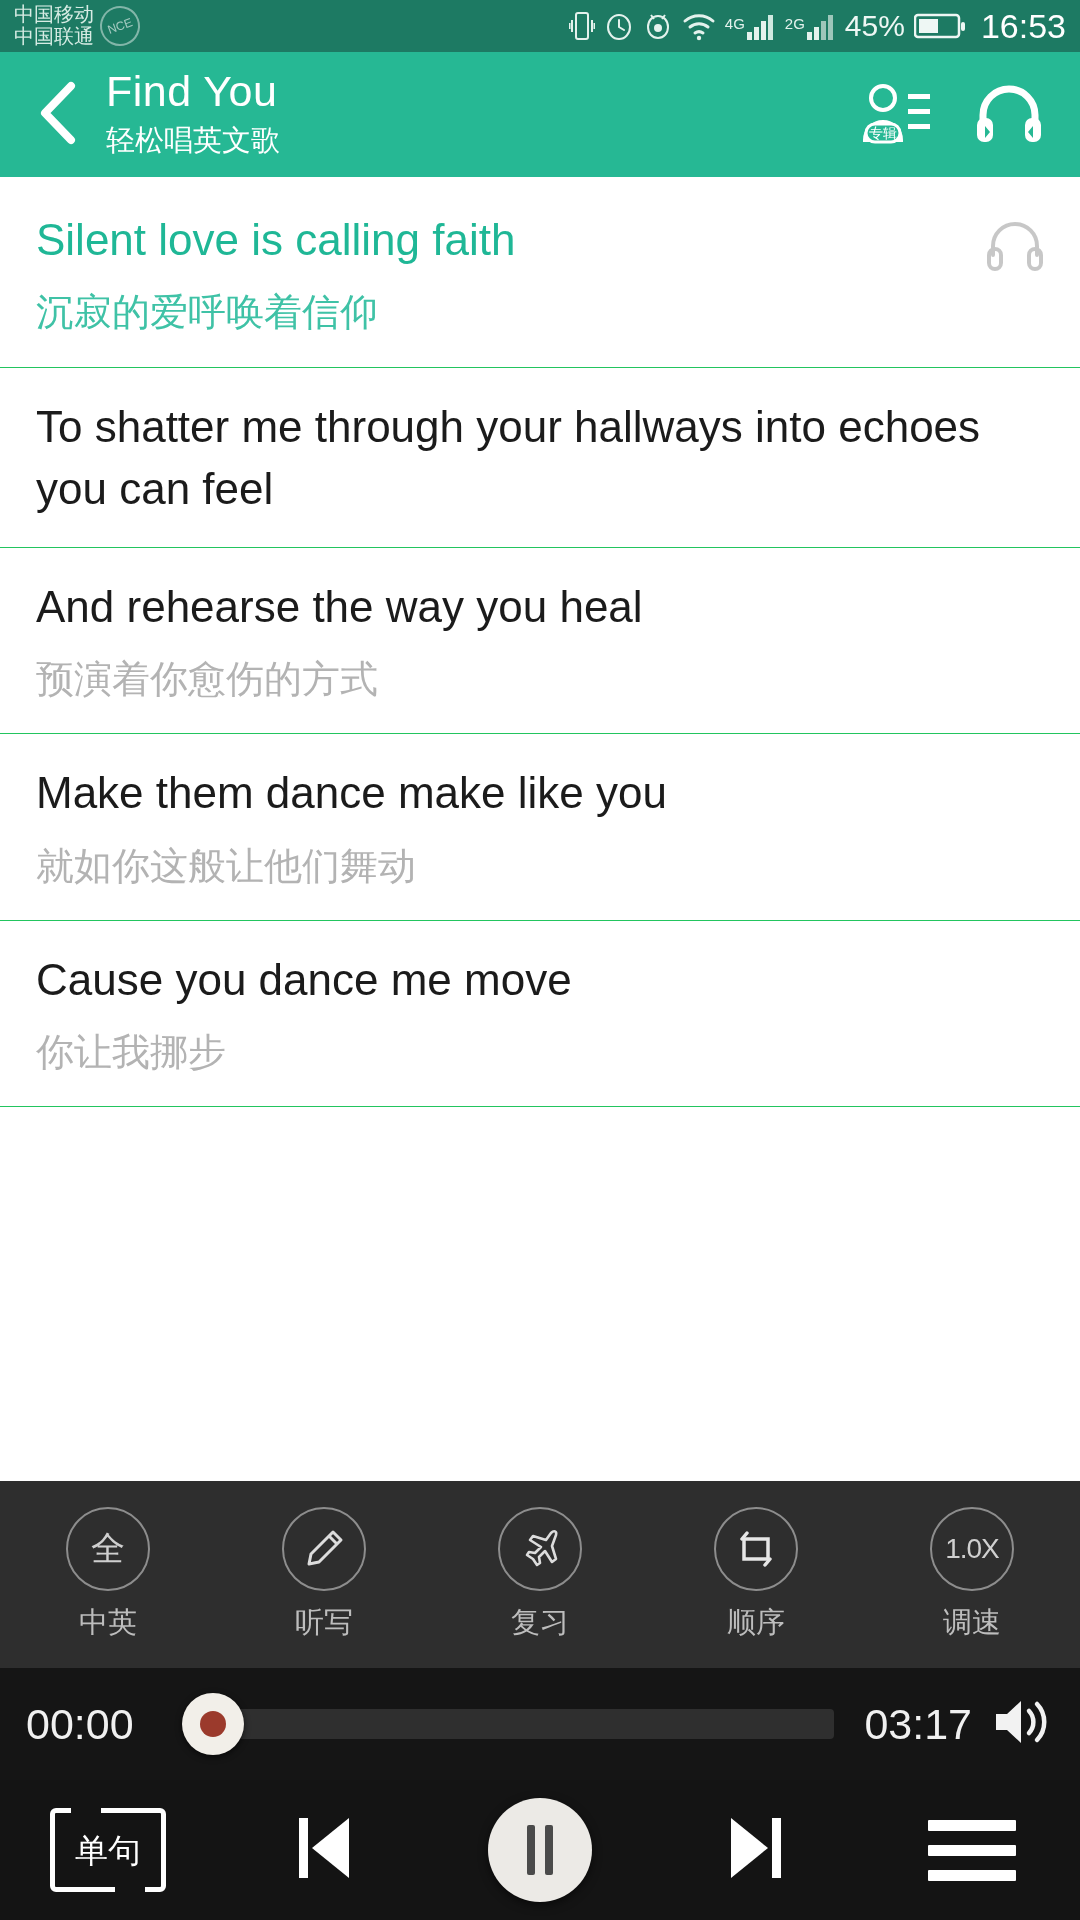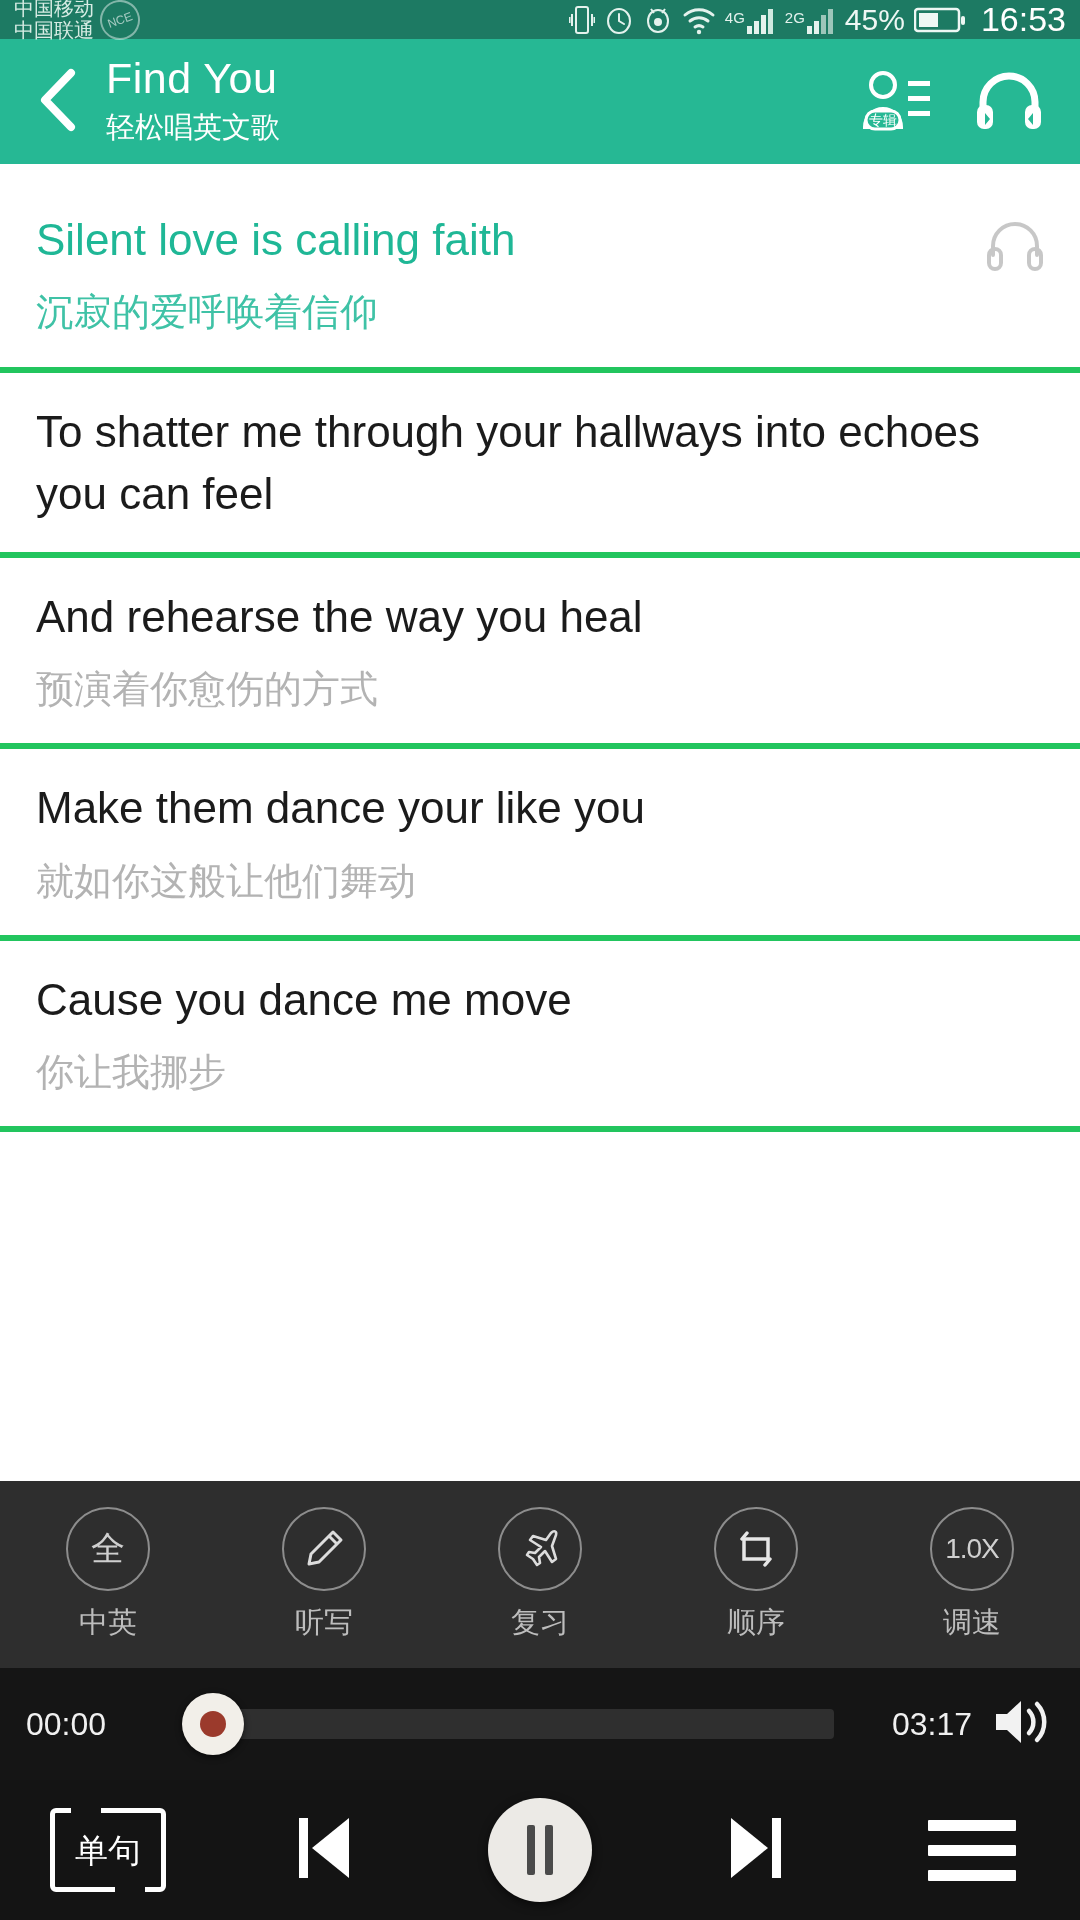--- a/index.html
+++ b/index.html
@@ -6,21 +6,21 @@
   html,body { width:1080px; height:1920px; }
   body {
     font-family:"Liberation Sans","DejaVu Sans",sans-serif;
     background:#ffffff;
     overflow:hidden;
     position:relative;
   }
 
   
   #status-bar{
-    height:39px; background:#1d7a63; color:#cfe9e0;
+    height:52px; background:#1d7a63; color:#cfe9e0;
     display:flex; align-items:center; justify-content:space-between;
     padding:0 14px; position:relative;
   }
   .carriers{ display:flex; flex-direction:column; line-height:1.08;
     font-size:20px; color:#d7ece4; }
   .status-left{ display:flex; align-items:center; gap:6px; }
   .nce-badge{
     width:40px;height:40px;border-radius:50%;
     border:2px solid rgba(255,255,255,.45);
     display:flex;align-items:center;justify-content:center;
@@ -42,21 +42,21 @@
   }
   #back-button{ width:74px; display:flex; align-items:center; justify-content:center; }
   .titles{ flex:1; margin-left:10px; }
   #song-title{ font-size:43px; color:#fff; line-height:1.1; letter-spacing:.5px;}
   #album-subtitle{ font-size:29px; color:#ffffff; margin-top:5px; }
   .header-actions{ display:flex; align-items:center; gap:42px; padding-right:14px;}
 
   
   #lyrics{ position:absolute; top:181px; left:0; right:0; bottom:0;
            background:#fff; overflow:hidden; }
-  .lyric-row{ padding:28px 36px 26px 36px; border-bottom:6px solid #22c55e;
+  .lyric-row{ padding:28px 36px 26px 36px; border-bottom:1px solid #22c55e;
               position:relative; }
   .lyric-en{ font-size:44px; line-height:1.42; color:#1b1b1b; font-weight:400; }
   .lyric-cn{ font-size:38px; line-height:1.45; color:#b3b3b3; margin-top:14px; }
   .lyric-row.active .lyric-en{ color:#1fb796; }
   .lyric-row.active .lyric-cn{ color:#3fc2a6; }
   .row-headphone{ position:absolute; right:36px; top:40px; opacity:.55; }
 
   
   #tool-panel{
     position:absolute; left:0; right:0; top:1481px; height:187px;
@@ -71,21 +71,21 @@
   .tool-circle .glyph{ font-size:34px; color:#cfcfcf; }
   .tool-circle .speed{ font-size:28px; color:#cfcfcf; letter-spacing:-1px;}
   .tool-label{ font-size:29px; color:#bdbdbd; }
 
   
   #seek-row{
     position:absolute; left:0; right:0; top:1668px; height:112px;
     background:#151515; display:flex; align-items:center; padding:0 26px;
     gap:20px;
   }
-  .time{ font-size:32px; color:#f0f0f0; min-width:118px; }
+  .time{ font-size:43px; color:#f0f0f0; min-width:118px; }
   .time.right{ text-align:right; }
   .seek-wrap{ flex:1; position:relative; height:34px; display:flex; align-items:center;}
   .seek-track{ position:absolute; left:52px; right:0; height:30px;
     background:#2f2f2f; border-radius:4px; }
   #seek-thumb{
     position:absolute; left:18px; width:62px;height:62px;border-radius:50%;
     background:#f2efe9; display:flex;align-items:center;justify-content:center;
     box-shadow:0 2px 6px rgba(0,0,0,.6);
   }
   #seek-thumb i{ width:26px;height:26px;border-radius:50%;background:#9b3a2c;display:block;}
@@ -235,21 +235,21 @@
     </span>
   </div>
   <div class="lyric-row">
     <div class="lyric-en">To shatter me through your hallways into echoes you can feel</div>
   </div>
   <div class="lyric-row">
     <div class="lyric-en">And rehearse the way you heal</div>
     <div class="lyric-cn">预演着你愈伤的方式</div>
   </div>
   <div class="lyric-row">
-    <div class="lyric-en">Make them dance your like you</div>
+    <div class="lyric-en">Make them dance make like you</div>
     <div class="lyric-cn">就如你这般让他们舞动</div>
   </div>
   <div class="lyric-row">
     <div class="lyric-en">Cause you dance me move</div>
     <div class="lyric-cn">你让我挪步</div>
   </div>
 </div>
 
 <div id="tool-panel">
 

